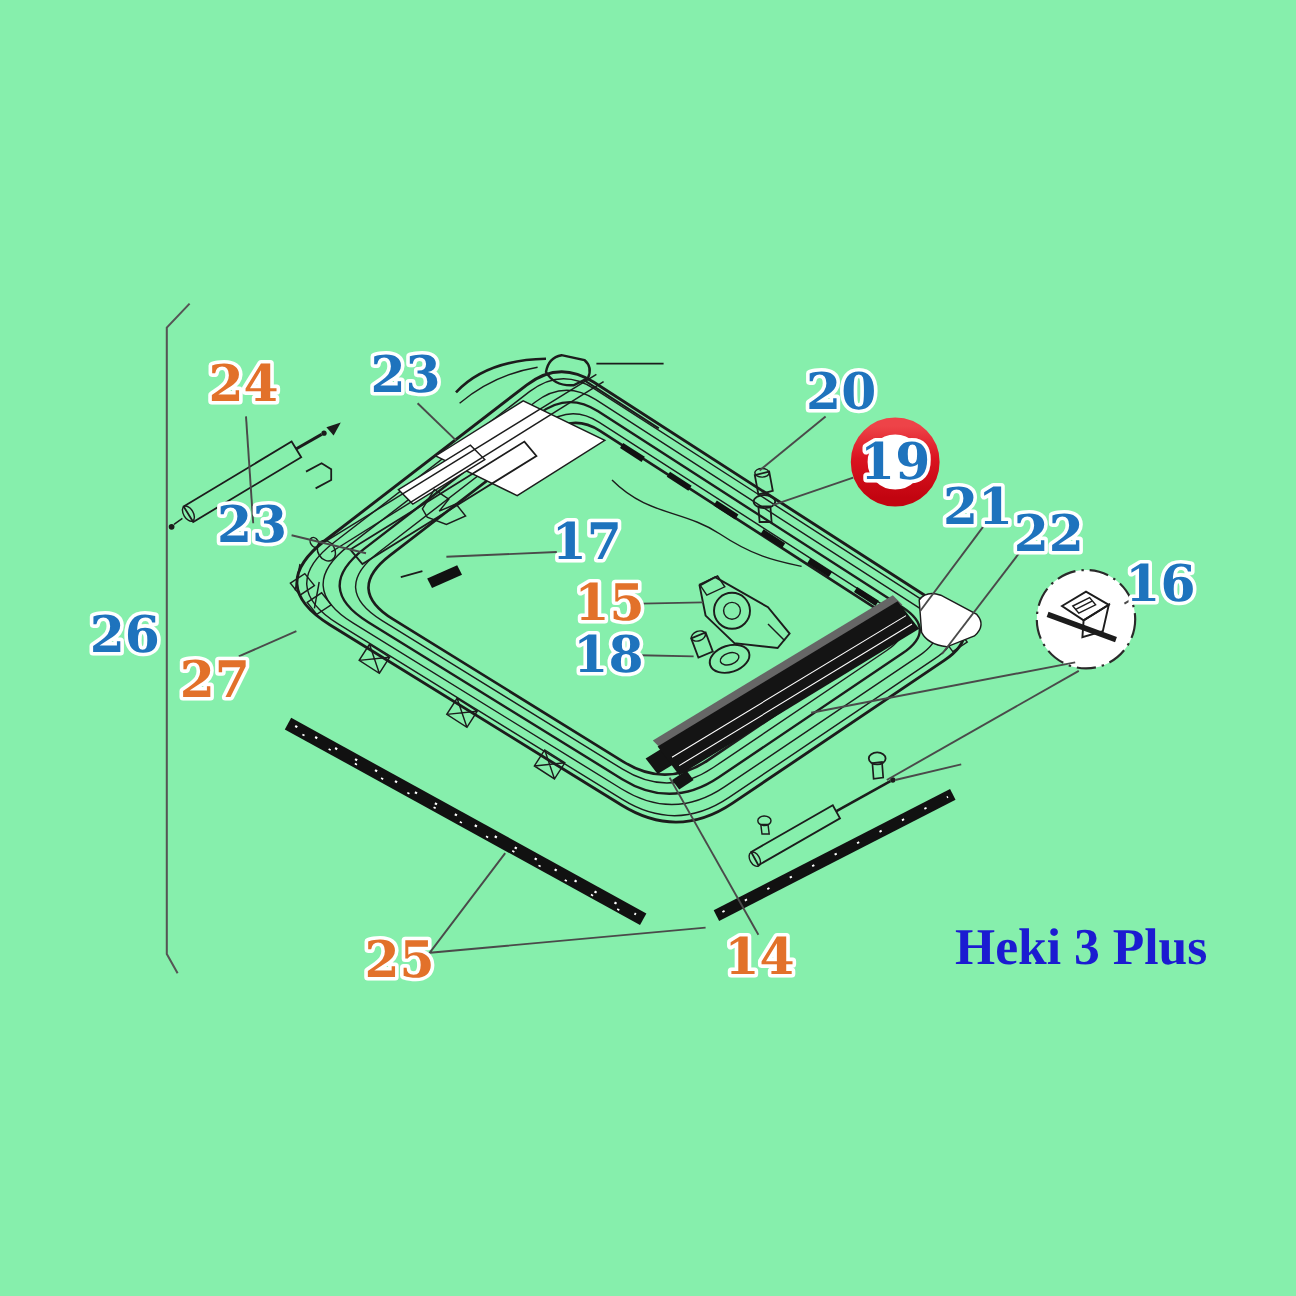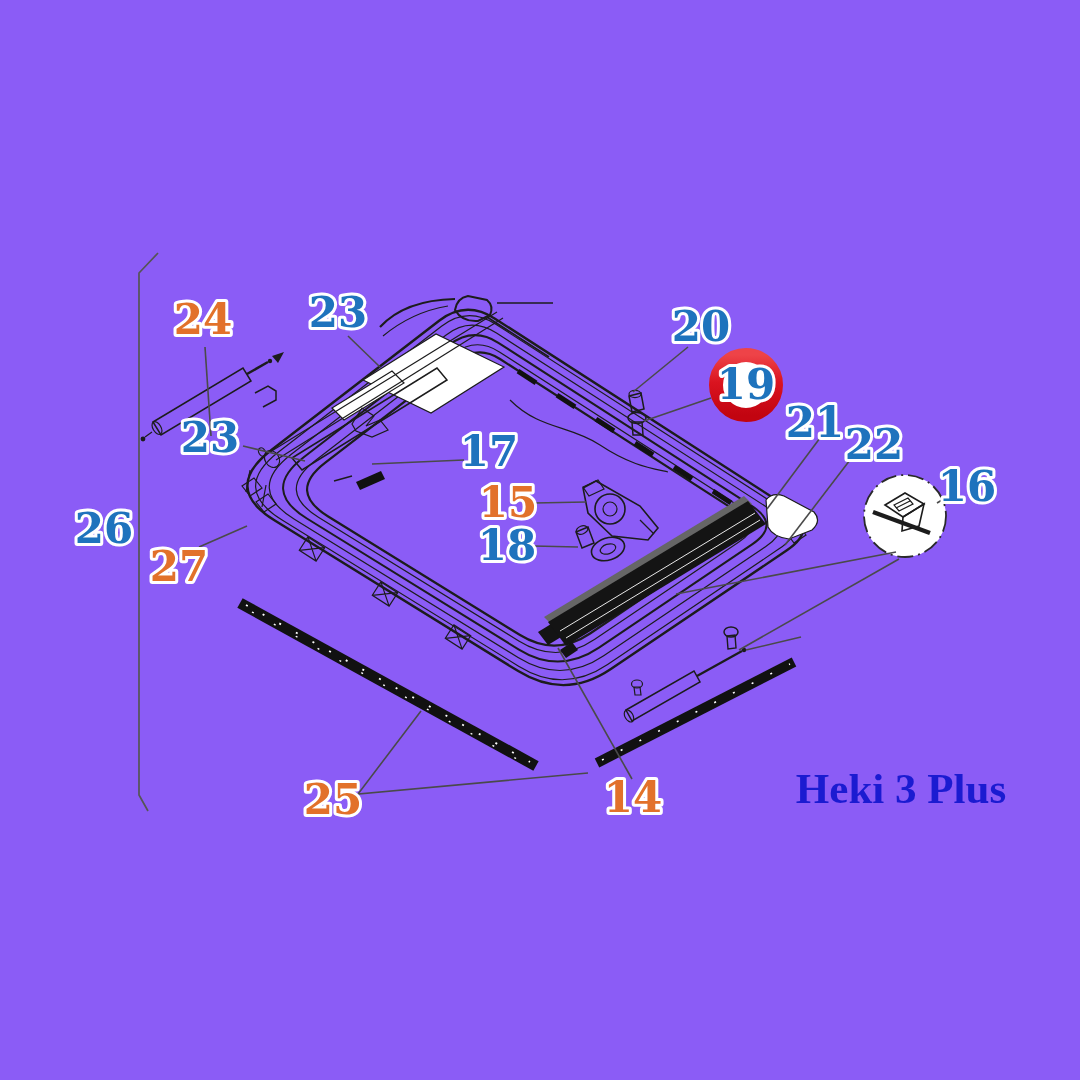--- a/index.html
+++ b/index.html
@@ -1,16 +1,16 @@
 <!DOCTYPE html>
 <html><head>
 <meta charset="utf-8">
 <style>
   html,body{margin:0;padding:0;background:#ffffff;}
-  .stage{position:relative;width:1080px;height:1080px;background:#8b5cf6;overflow:hidden;}
+  .stage{position:relative;width:1080px;height:1080px;background:#86efac;overflow:hidden;}
   svg{display:block;width:1080px;height:1080px;}
   .lbl{font-family:"DejaVu Serif","Liberation Serif",serif;font-weight:bold;font-size:42px;
        paint-order:stroke;stroke:#ffffff;stroke-width:6px;stroke-linejoin:round;}
   .lbl-blue{fill:#1e73bd;}
   .lbl-orange{fill:#e2712a;}
   .title-text{font-family:"Liberation Serif","DejaVu Serif",serif;font-weight:bold;font-size:43px;fill:#1b1bd1;}
   .ln{stroke:#1c1c1c;fill:none;}
   .leader{stroke:#4a4a4a;stroke-width:1.6;fill:none;}
   .thin{stroke-width:1.2;}
 </style>

